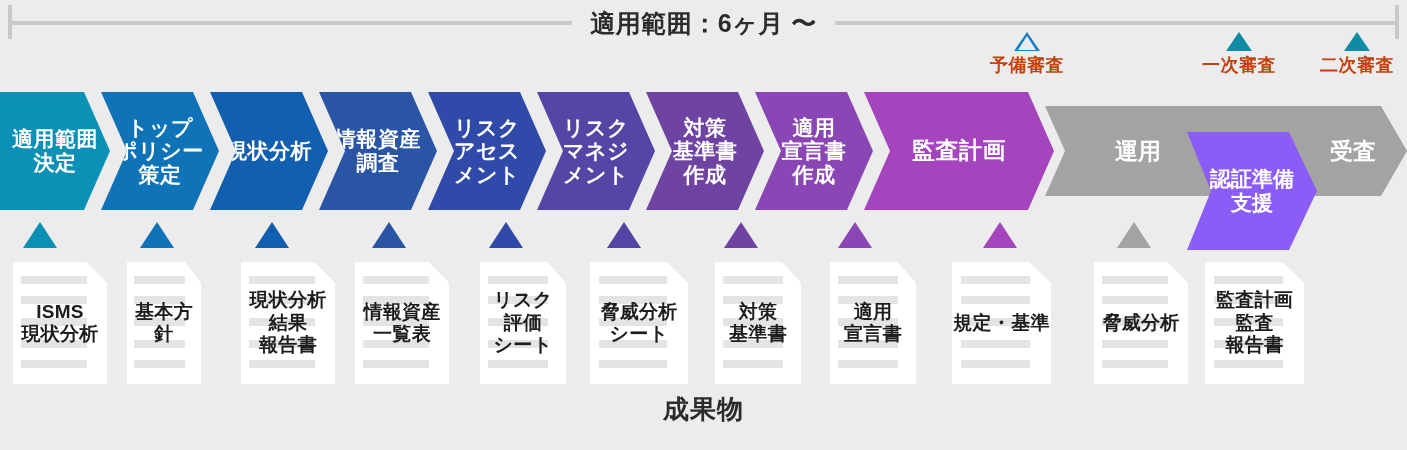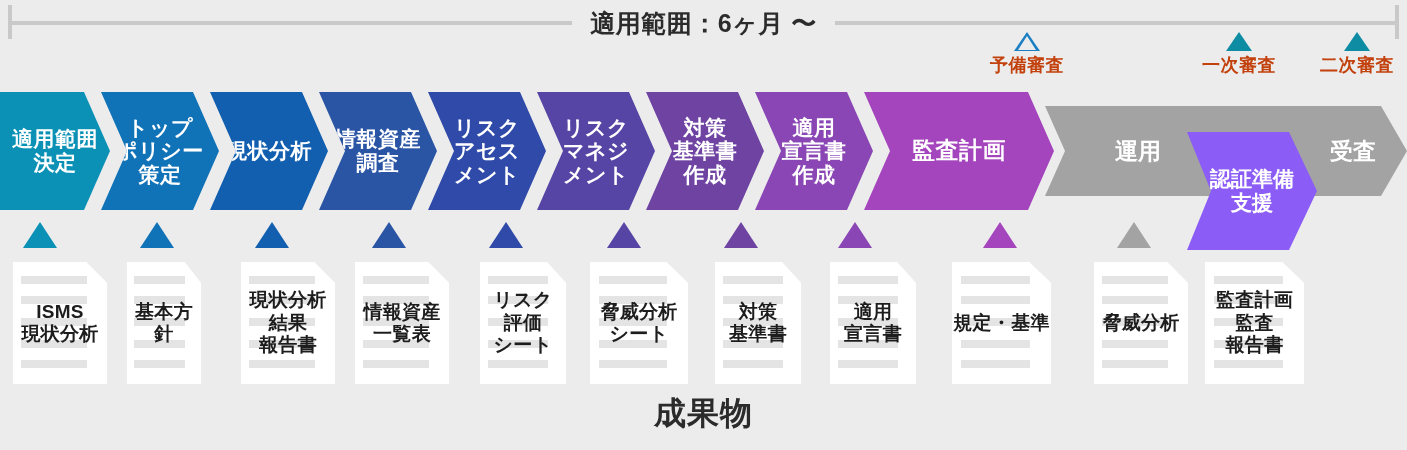--- a/index.html
+++ b/index.html
@@ -84,21 +84,21 @@
   .doc-rule.r4 { top: 78px; }
   .doc-rule.r5 { top: 98px; }
   .doc-text {
     position: absolute; inset: 0; display: flex; align-items: center; justify-content: center;
     font-size: 19px; font-weight: bold; color: #1d1d1d; text-align: center;
     line-height: 1.18; letter-spacing: 0.3px; white-space: pre-line;
   }
 
   .deliv-caption {
     position: absolute; left: 0; right: 0; top: 392px;
-    text-align: center; font-size: 32px; font-weight: bold; color: #2b2b2b;
+    text-align: center; font-size: 26px; font-weight: bold; color: #2b2b2b;
     letter-spacing: 1px;
   }
 </style>
 </head>
 <body>
 
 <div id="root">
 
   <div class="duration-bar">
     <div class="dur-line"></div>

